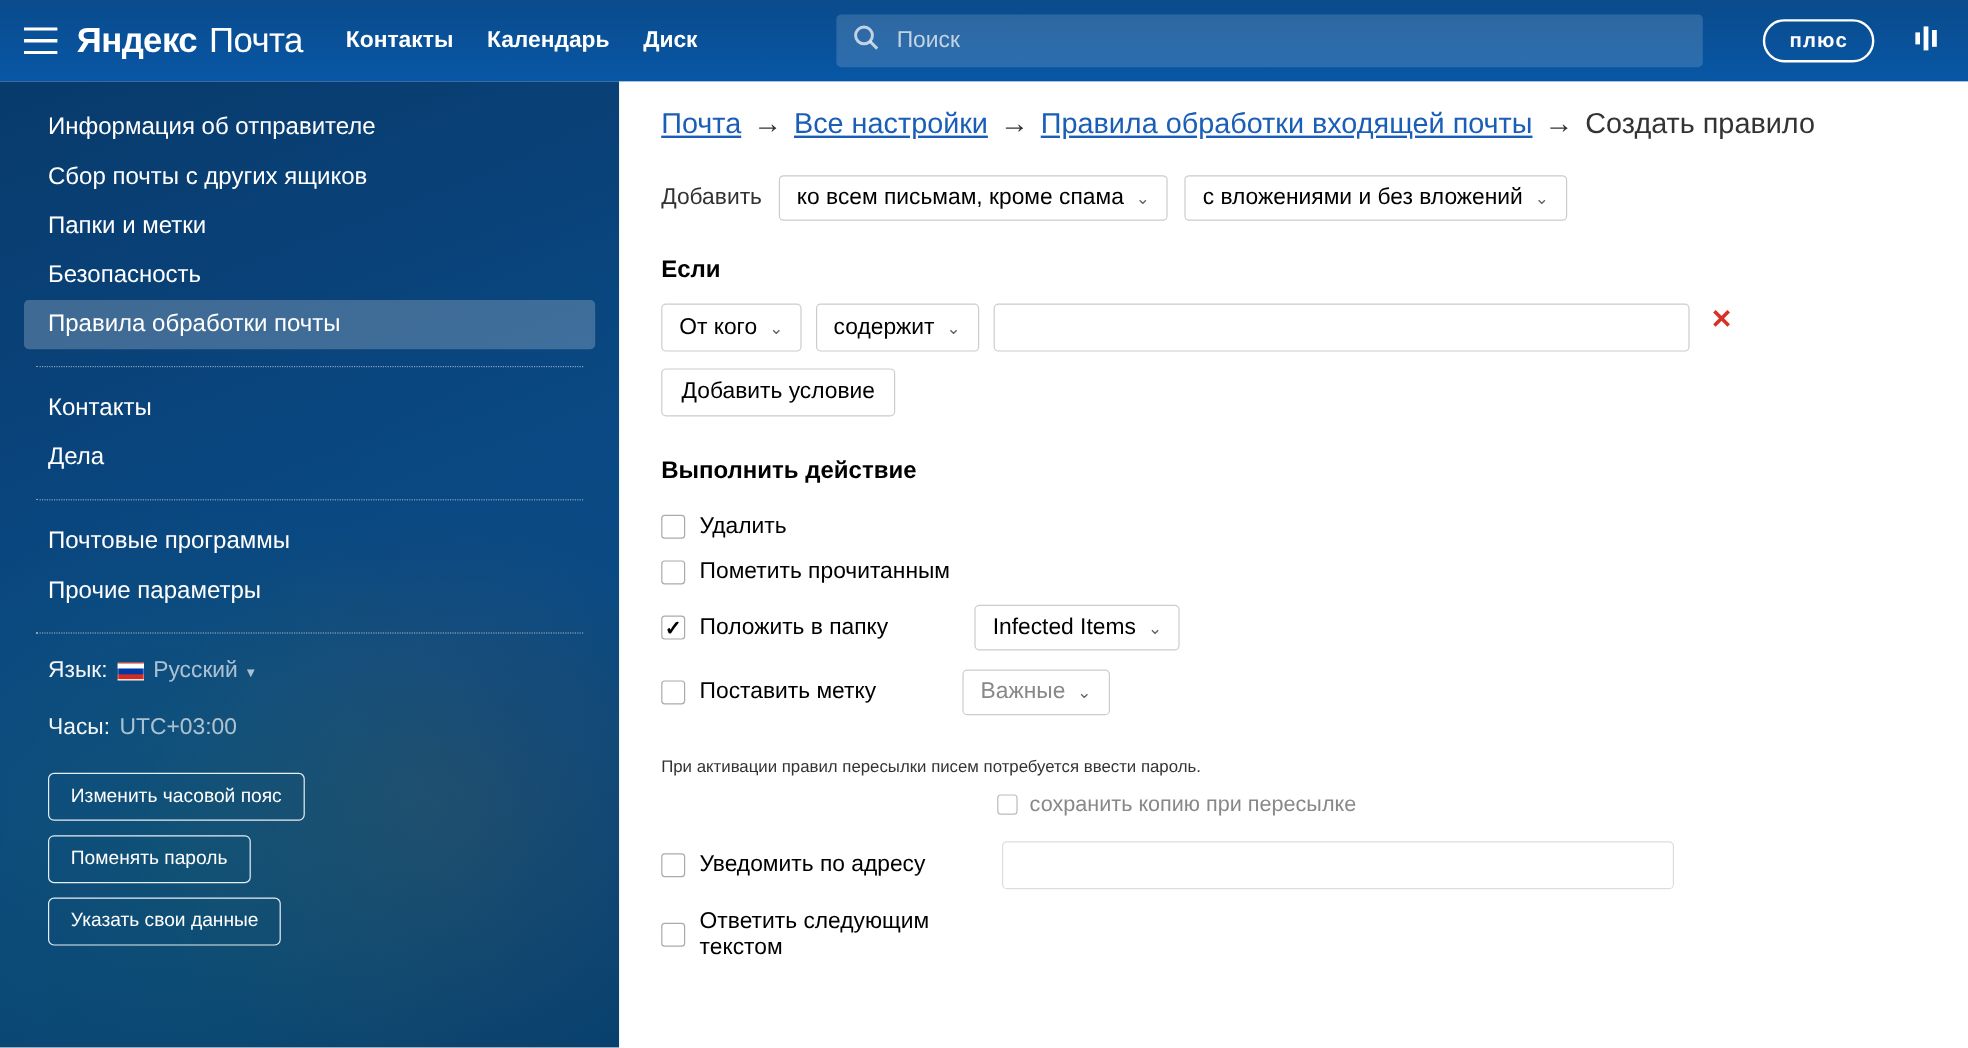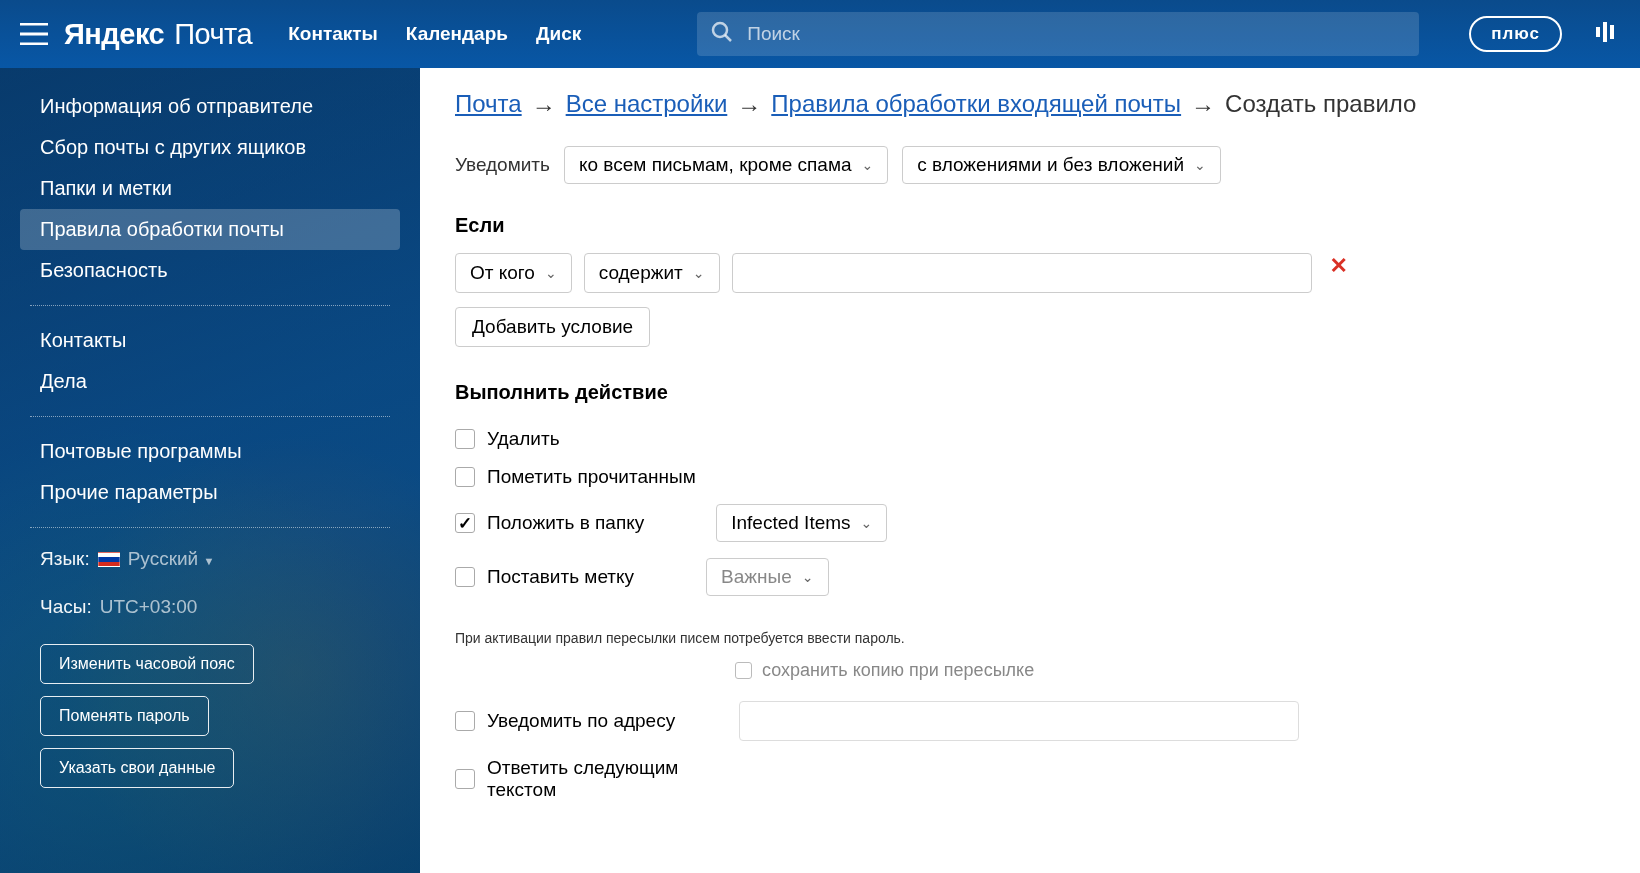--- a/index.html
+++ b/index.html
@@ -31,21 +31,21 @@
 .search-icon-wrap { position: absolute; left: 14px; top: 50%; transform: translateY(-50%); }
 .plus-btn {
   border: 2px solid #fff; border-radius: 20px; padding: 6px 20px;
   color: #fff; font-weight: bold; font-size: 17px; cursor: pointer; letter-spacing: 1px;
 }
 .right-icon { margin-left: 18px; cursor: pointer; }
 
 .body-wrap { display: flex; height: calc(100% - 68px); }
 
 .sidebar {
-  width: 420px; background: linear-gradient(160deg, #083a6b 0%, #0a4680 25%, #0b5394 45%, #0d5899 60%, #0a5285 80%, #08486d 100%);
+  width: 516px; background: linear-gradient(160deg, #083a6b 0%, #0a4680 25%, #0b5394 45%, #0d5899 60%, #0a5285 80%, #08486d 100%);
   background-image: linear-gradient(rgba(8,60,110,0.4), rgba(8,60,110,0.6)), radial-gradient(circle at 30% 80%, rgba(50,150,100,0.35), transparent 40%), radial-gradient(circle at 70% 75%, rgba(180,130,50,0.3), transparent 35%), linear-gradient(160deg, #083a6b 0%, #0a4680 25%, #0b5394 45%, #0d5899 60%, #0a5285 80%, #08486d 100%);
   color: #fff; padding: 18px 0;
 }
 .side-item {
   padding: 9px 40px; font-size: 20px; cursor: pointer;
 }
 .side-item.active { background: rgba(255,255,255,0.22); border-radius: 4px; margin: 0 20px; padding: 9px 20px; }
 .side-divider { border-top: 1px dotted rgba(255,255,255,0.5); margin: 14px 30px; }
 .side-meta { padding: 6px 40px; font-size: 19px; display: flex; align-items: center; gap: 8px; }
 .side-meta-label { color: rgba(255,255,255,0.95); }
@@ -142,22 +142,22 @@
         <rect x="14" y="6" width="4" height="14" fill="#fff"></rect>
       </svg>
   </div>
 </div>
 
 <div class="body-wrap">
   <div class="sidebar">
     <div class="side-item">Информация об отправителе</div>
     <div class="side-item">Сбор почты с других ящиков</div>
     <div class="side-item">Папки и метки</div>
+    <div class="side-item">Безопасность</div>
     <div class="side-item active">Правила обработки почты</div>
-    <div class="side-item">Безопасность</div>
     <div class="side-divider"></div>
     <div class="side-item">Контакты</div>
     <div class="side-item">Дела</div>
     <div class="side-divider"></div>
     <div class="side-item">Почтовые программы</div>
     <div class="side-item">Прочие параметры</div>
     <div class="side-divider"></div>
     <div class="side-meta">
       <span class="side-meta-label">Язык:</span>
       <span class="flag"></span>
@@ -179,21 +179,21 @@
       <span class="bc-link">Почта</span>
       <span class="bc-arrow">→</span>
       <span class="bc-link">Все настройки</span>
       <span class="bc-arrow">→</span>
       <span class="bc-link">Правила обработки входящей почты</span>
       <span class="bc-arrow">→</span>
       <span class="bc-current">Создать правило</span>
     </div>
 
     <div class="apply-row">
-      <span class="apply-label">Уведомить</span>
+      <span class="apply-label">Добавить</span>
       <div class="select-like">
         <span>ко всем письмам, кроме спама</span>
           <span class="caret">⌄</span>
       </div>
       <div class="select-like">
         <span>с вложениями и без вложений</span>
           <span class="caret">⌄</span>
       </div>
     </div>
 

